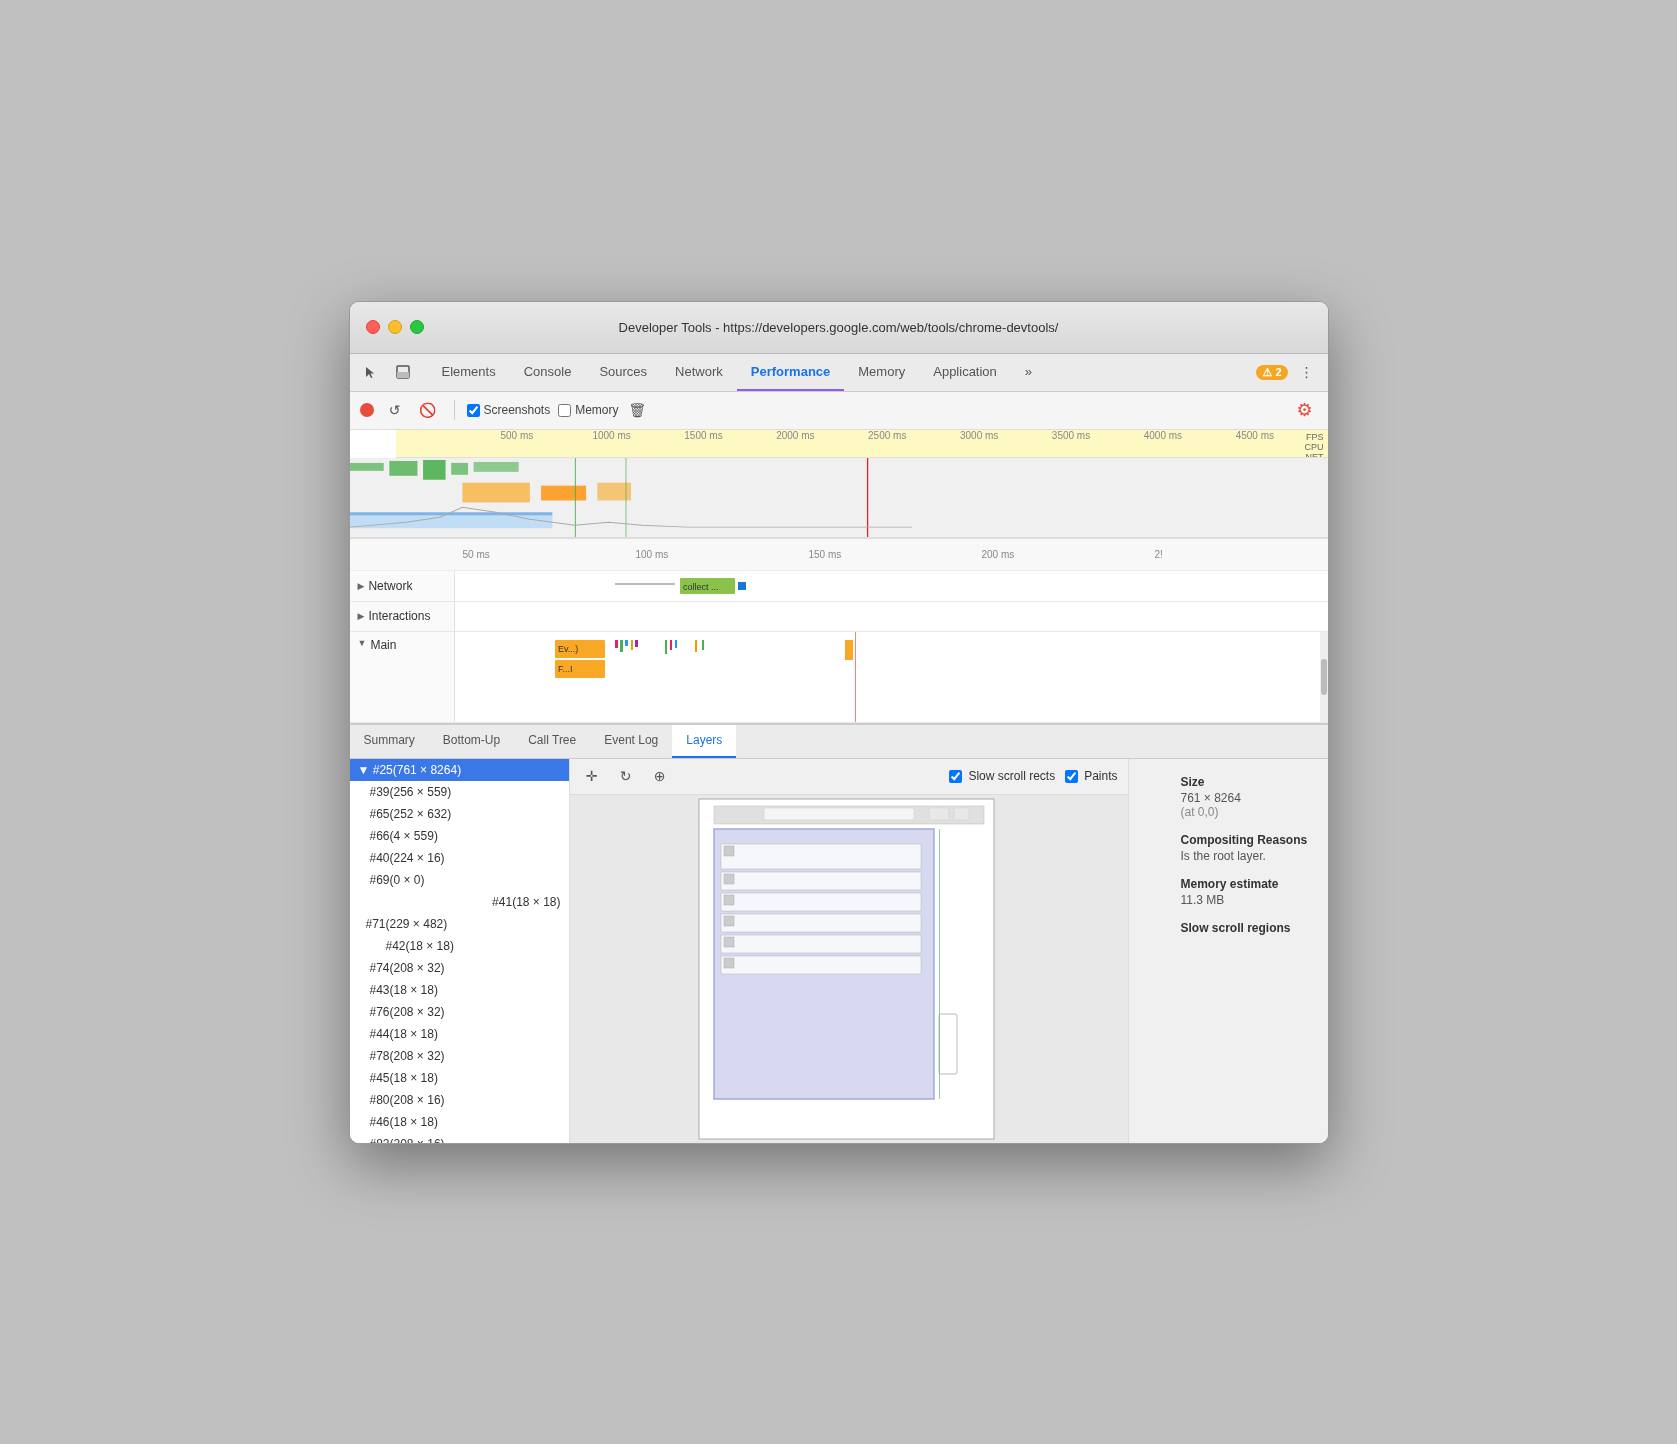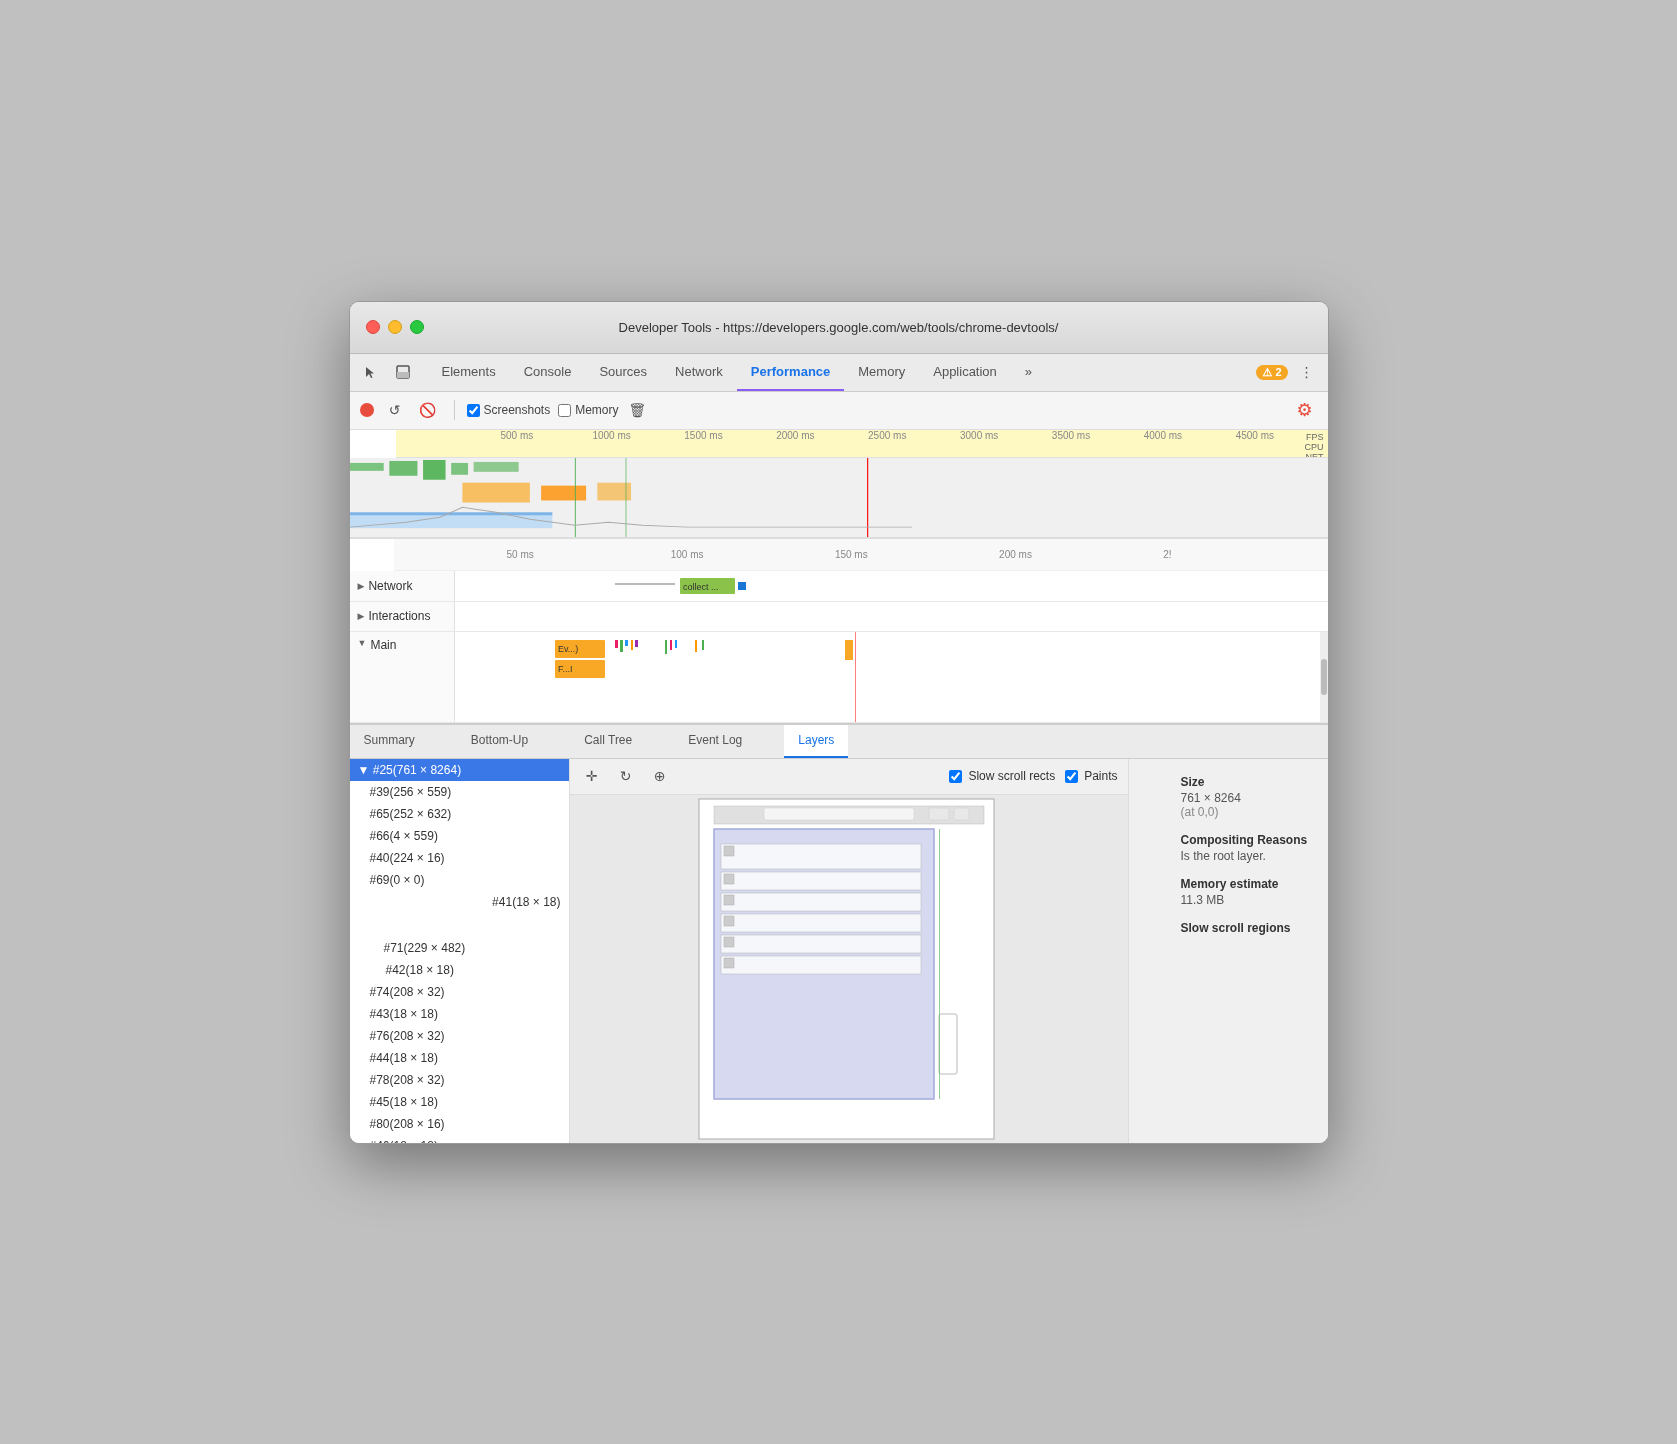--- a/index.html
+++ b/index.html
@@ -237,21 +237,20 @@
       flex-direction: column;
       height: 420px;
       border-top: 2px solid #ccc;
     }
     .bottom-tabs {
       display: flex;
       background: #ebebeb;
       border-bottom: 1px solid #ccc;
       height: 34px;
       align-items: stretch;
-      gap: 28px;
     }
     .bottom-tab {
       padding: 0 14px;
       display: flex;
       align-items: center;
       font-size: 12px;
       color: #555;
       cursor: pointer;
       border-bottom: 2px solid transparent;
     }
@@ -468,21 +467,21 @@
         <rect x="200" y="0" width="1" height="80" fill="#4caf50" opacity="0.8"></rect>
         <rect x="245" y="0" width="1" height="80" fill="#4caf50" opacity="0.6"></rect>
 
         <polyline points="0,70 50,65 80,60 100,50 130,55 160,62 200,68 230,65 260,68 300,70 350,70 400,70 450,70 500,70" fill="none" stroke="#aaa" stroke-width="1"></polyline>
       </svg>
     </div>
   </div>
 
   <div class="tracks-container">
 
-    <div style="display:flex; border-bottom: 1px solid #eee; background: #f8f8f8; height: 32px; align-items: center; margin-left: 44px;">
+    <div style="display:flex; border-bottom: 1px solid #eee; background: #f8f8f8; height: 32px; align-items: center;">
       <div style="width:105px; border-right:1px solid #e0e0e0; padding:0 8px; font-size:11px; color:#888;"></div>
       <div style="flex:1; display:flex; font-size:10px; color:#888; padding-left:8px;">
         <span style="flex:1;">50 ms</span>
         <span style="flex:1;">100 ms</span>
         <span style="flex:1;">150 ms</span>
         <span style="flex:1;">200 ms</span>
         <span style="flex:1;">2!</span>
       </div>
     </div>
 
@@ -573,21 +572,21 @@
       <div class="layers-tree">
         <div class="layer-item selected">
           <span>▼ </span>#25(761 × 8264)
         </div>
         <div class="layer-item" style="padding-left:20px;">#39(256 × 559)</div>
         <div class="layer-item" style="padding-left:20px;">#65(252 × 632)</div>
         <div class="layer-item" style="padding-left:20px;">#66(4 × 559)</div>
         <div class="layer-item" style="padding-left:20px;">#40(224 × 16)</div>
         <div class="layer-item" style="padding-left:20px;">#69(0 × 0)</div>
         <div class="layer-item" style="padding-left:20px;text-align:right;">#41(18 × 18)</div>
-        <div class="layer-item" style="padding-left:34px;margin-top:24px;">#71(229 × 482)</div>
+        <div class="layer-item" style="padding-left:16px;">#71(229 × 482)</div>
         <div class="layer-item" style="padding-left:36px;">#42(18 × 18)</div>
         <div class="layer-item" style="padding-left:20px;">#74(208 × 32)</div>
         <div class="layer-item" style="padding-left:20px;">#43(18 × 18)</div>
         <div class="layer-item" style="padding-left:20px;">#76(208 × 32)</div>
         <div class="layer-item" style="padding-left:20px;">#44(18 × 18)</div>
         <div class="layer-item" style="padding-left:20px;">#78(208 × 32)</div>
         <div class="layer-item" style="padding-left:20px;">#45(18 × 18)</div>
         <div class="layer-item" style="padding-left:20px;">#80(208 × 16)</div>
         <div class="layer-item" style="padding-left:20px;">#46(18 × 18)</div>
         <div class="layer-item" style="padding-left:20px;">#82(208 × 16)</div>

